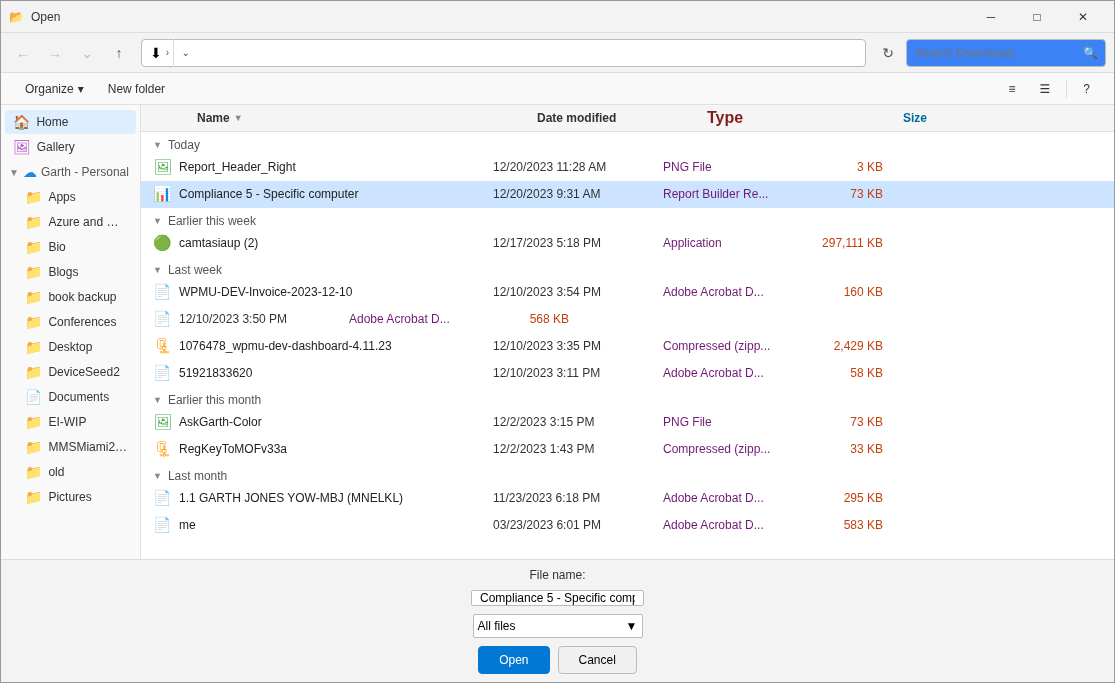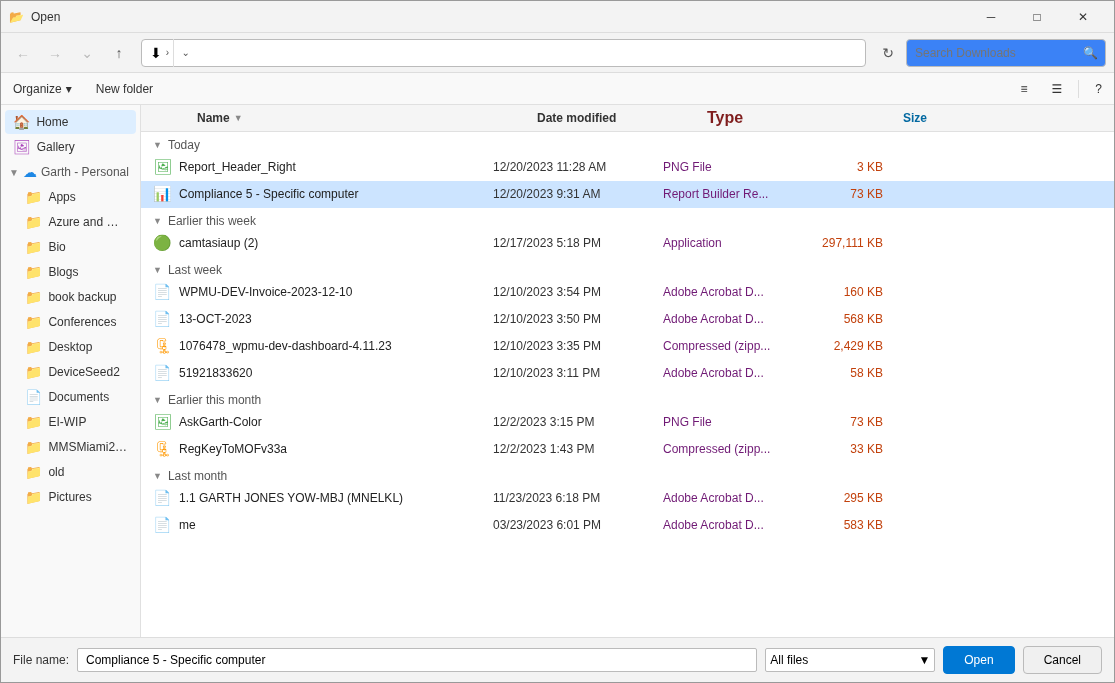--- a/index.html
+++ b/index.html
@@ -102,21 +102,21 @@
     .search-icon {
       position: absolute; right: 8px; font-size: 12px; color: #888; pointer-events: none;
     }
 
     
     .secondary-toolbar {
       background: #f9f9f9;
       height: 32px;
       display: flex;
       align-items: center;
-      padding: 0 4px;
+      padding: 0 16px;
       border-bottom: 1px solid #e0e0e0;
       gap: 8px;
     }
     .toolbar-btn {
       height: 24px;
       border: none; background: transparent;
       cursor: pointer; border-radius: 4px;
       padding: 0 8px;
       display: flex; align-items: center; gap: 4px;
       font-size: 12px; color: #333;
@@ -218,20 +218,21 @@
     .file-size { flex: 0 0 80px; font-size: 12px; color: #c2410c; text-align: right; }
 
     
     .bottom-bar {
       background: #f3f3f3;
       border-top: 1px solid #ddd;
       padding: 8px 12px;
       display: flex;
       align-items: center;
       gap: 8px;
+      flex-direction: column;
     }
     .file-name-label { font-size: 12px; color: #333; white-space: nowrap; }
     .file-name-input {
       flex: 1;
       height: 24px;
       border: 1px solid #bbb;
       border-radius: 2px;
       padding: 0 8px;
       font-size: 12px;
       outline: none;
@@ -450,21 +451,20 @@
       </div>
       <div class="file-row">
         <div class="file-icon" style="color:#e53935;">📄</div>
         <div class="file-name">WPMU-DEV-Invoice-2023-12-10</div>
         <div class="file-date">12/10/2023 3:54 PM</div>
         <div class="file-type">Adobe Acrobat D...</div>
         <div class="file-size">160 KB</div>
       </div>
       <div class="file-row">
         <div class="file-icon" style="color:#e53935;">📄</div>
-        <div class="file-name">13-OCT-2023</div>
         <div class="file-date">12/10/2023 3:50 PM</div>
         <div class="file-type">Adobe Acrobat D...</div>
         <div class="file-size">568 KB</div>
       </div>
       <div class="file-row">
         <div class="file-icon" style="color:#ff9800;">🗜</div>
         <div class="file-name">1076478_wpmu-dev-dashboard-4.11.23</div>
         <div class="file-date">12/10/2023 3:35 PM</div>
         <div class="file-type">Compressed (zipp...</div>
         <div class="file-size">2,429 KB</div>

